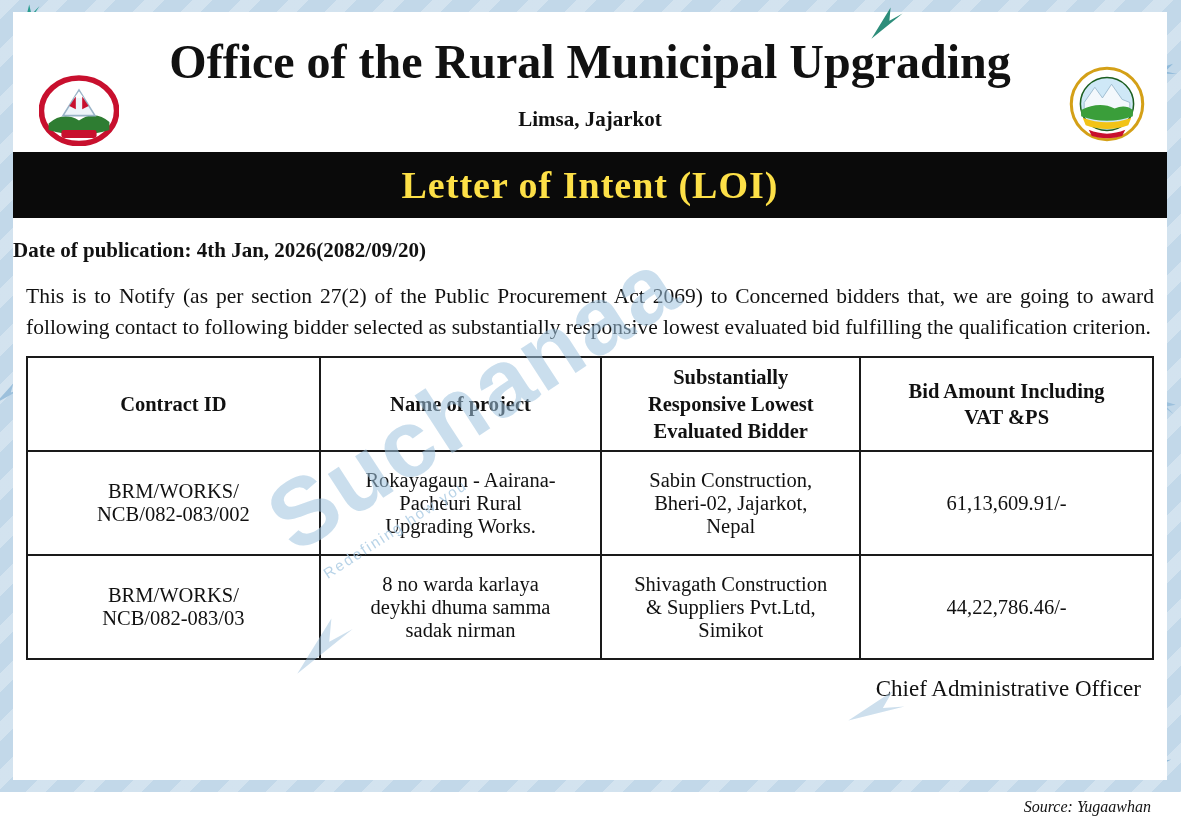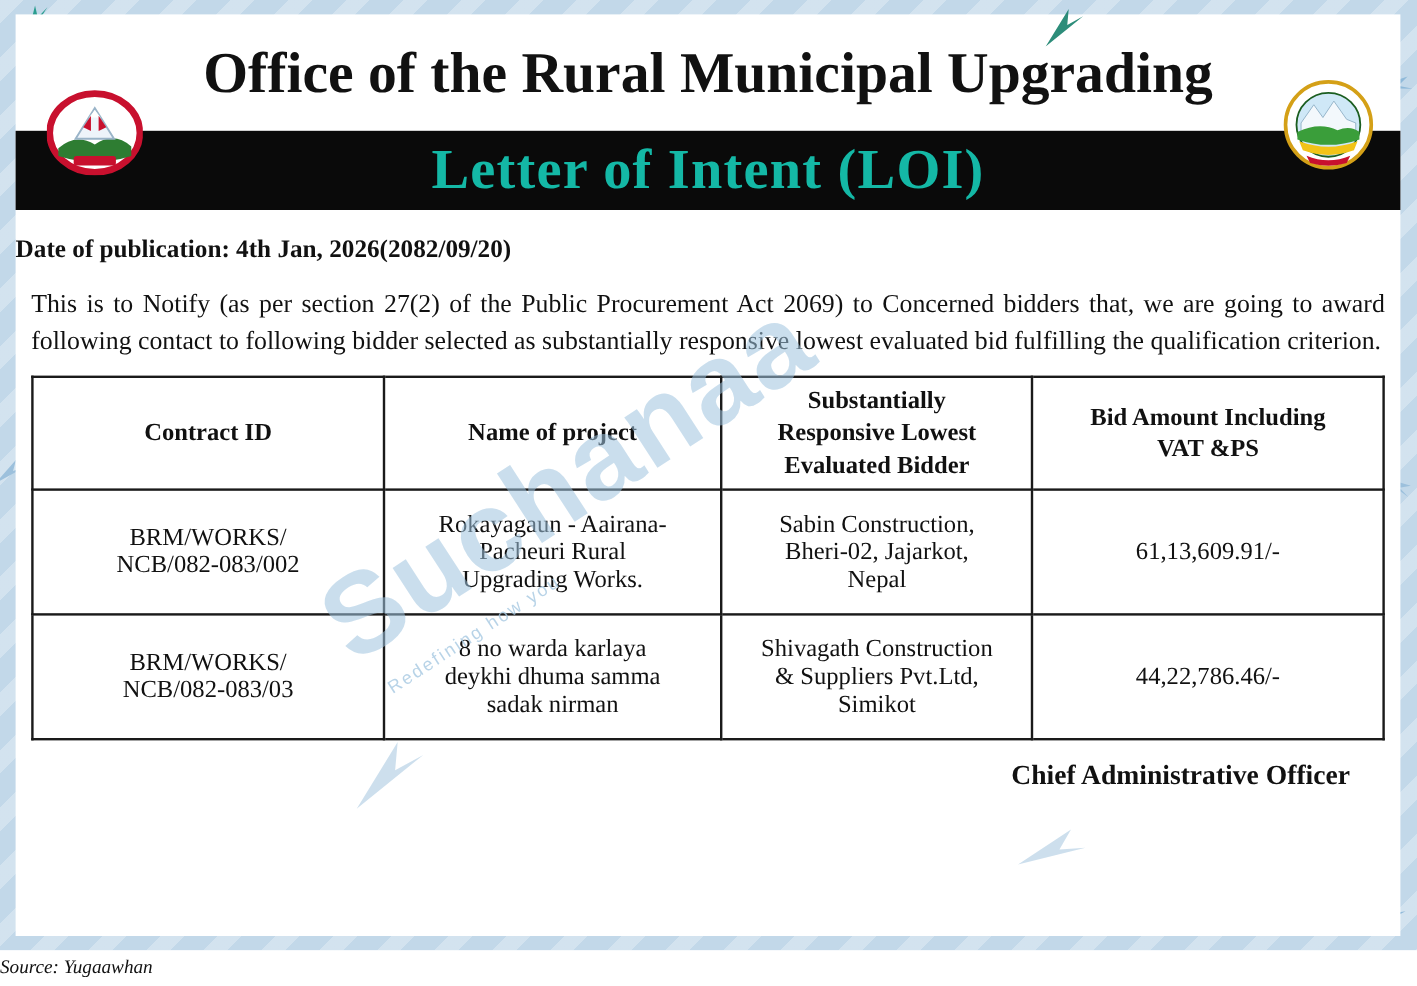--- a/index.html
+++ b/index.html
@@ -18,38 +18,38 @@
   .decor-arrow { position:absolute; pointer-events:none; }
   
   .panel {
     position:absolute; left:13px; top:12px; right:14px; bottom:42px;
     background:#ffffff; z-index:2;
   }
   
   .source-strip {
     position:absolute; left:0; right:0; bottom:0; height:30px;
     background:#ffffff; z-index:3;
-    display:flex; align-items:center; 
-    padding-right:12px; box-sizing:border-box;
+    display:flex; align-items:center; justify-content:flex-end;
+    padding-right:30px; box-sizing:border-box;
     font-style:italic; font-size:16px; color:#111;
   }
   
   .doc-header { position:relative; text-align:center; padding-top:20px; }
   .logo-left  { position:absolute; left:26px;  top:62px; }
   .logo-right { position:absolute; right:22px; top:54px; }
   .title-1 { font-size:39px; font-weight:700; line-height:1.1; }
   .title-2 { font-size:48px; font-weight:700; line-height:1.15; margin-top:2px; }
   .address { font-size:21px; font-weight:700; margin-top:18px; }
   
   .banner {
     margin-top:20px; height:66px; background:#0a0a0a;
     display:flex; align-items:center; justify-content:center;
   }
   .banner span {
-    color:#14b8a6; font-size:47px; font-weight:700; letter-spacing:1px;
+    color:#fde047; font-size:38px; font-weight:700; letter-spacing:1px;
   }
   .date-line { margin-top:20px; font-size:21px; font-weight:700; }
   .notice {
     margin:18px 13px 8px; font-size:21.5px; line-height:1.42;
     text-align:justify;
   }
   
   table.loi {
     border-collapse:collapse; width:calc(100% - 26px); margin:14px 13px 0;
     table-layout:fixed;
@@ -59,22 +59,22 @@
     white-space:pre-line; padding:6px 6px; font-size:20.5px;
   }
   table.loi th { font-weight:700; line-height:1.3; }
   table.loi thead tr { height:86px; }
   table.loi tbody tr { height:104px; }
   .col-contract { width:26%; }
   .col-project  { width:25%; }
   .col-bidder   { width:23%; }
   .col-amount   { width:26%; }
   .signature {
-    margin-top:16px; padding-right:42px; text-align:right;
-    font-size:23px; font-weight:700;
+    margin-top:16px; padding-right:26px; text-align:right;
+    font-size:23px; font-weight:400;
   }
   
   .watermark {
     position:absolute; left:235px; top:470px; z-index:4;
     transform:rotate(-33deg); transform-origin:left top;
     pointer-events:none; text-align:left;
   }
   .wm-brand {
     font-size:95px; font-weight:700; color:#9fc4df; opacity:.55;
     font-family:"Liberation Sans", sans-serif; letter-spacing:2px;
@@ -137,20 +137,21 @@
     </svg>
     <svg class="logo-right" width="76" height="76" viewBox="0 0 100 100">
       <circle cx="50" cy="50" r="47" fill="#ffffff" stroke="#d4a017" stroke-width="4"></circle>
       <circle cx="50" cy="50" r="35" fill="#cfe8f7" stroke="#1b5e20" stroke-width="2"></circle>
       <path d="M20 48 L34 28 L44 42 L56 24 L70 44 L80 48 L80 60 L20 60 Z" fill="#f3f8fc" stroke="#8fb0c6" stroke-width="1"></path>
       <path d="M16 58 Q40 46 60 56 Q74 50 84 58 L84 66 Q50 78 16 66 Z" fill="#3a9e3a"></path>
       <path d="M18 68 Q50 80 82 68 L78 78 Q50 88 22 78 Z" fill="#f2c317"></path>
       <path d="M26 84 Q50 94 74 84 L70 92 Q50 98 30 92 Z" fill="#c8102e"></path>
     </svg>
     <div class="title-2">Office of the Rural Municipal Upgrading</div>
+    <div class="address">Limsa, Jajarkot</div>
   </div>
 
   <div class="banner">
     <span>Letter of Intent (LOI)</span>
   </div>
 
   <div class="date-line">Date of publication: 4th Jan, 2026(2082/09/20)</div>
 
   <p class="notice">This is to Notify (as per section 27(2) of the Public Procurement Act 2069) to Concerned bidders that, we are going to award following contact to following bidder selected as substantially responsive lowest evaluated bid fulfilling the qualification criterion.</p>
 

